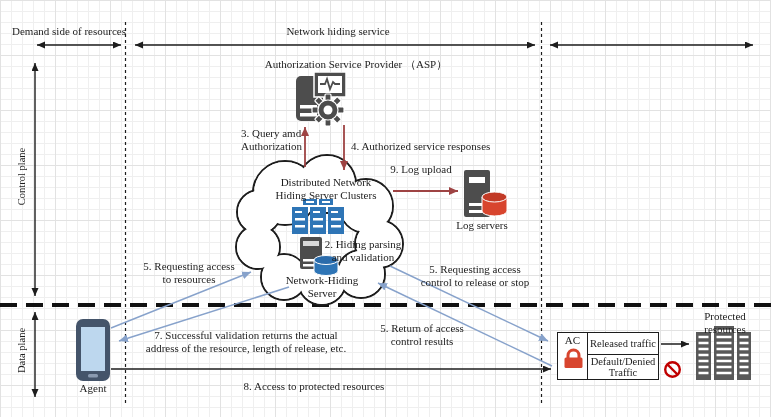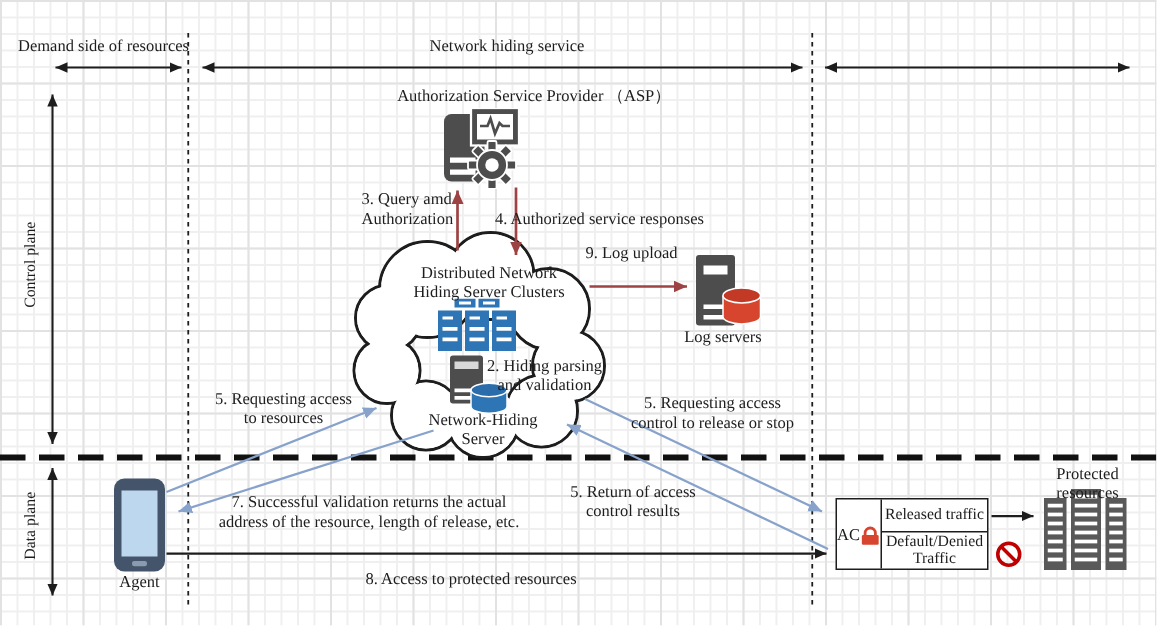--- a/index.html
+++ b/index.html
@@ -27,21 +27,21 @@
     position:absolute;font-size:10.5px;text-align:center;
     transform:rotate(-90deg);transform-origin:center;white-space:nowrap;
   }
   .ac-box{
     position:absolute;left:557px;top:332px;width:102px;height:48px;
     border:1.5px solid #1d1d1d;background:#fff;box-sizing:border-box;
     display:flex;
   }
   .ac-left{
     width:30px;border-right:1.5px solid #1d1d1d;box-sizing:border-box;
-    display:flex;flex-direction:row;align-items:center;
+    display:flex;flex-direction:column;align-items:center;
   }
   .ac-label{font-size:11px;margin-top:1px;}
   .ac-right{flex:1;display:flex;flex-direction:column;}
   .ac-row1{
     height:22px;border-bottom:1.5px solid #1d1d1d;box-sizing:border-box;
     display:flex;align-items:center;justify-content:center;font-size:10.5px;
   }
   .ac-row2{
     flex:1;display:flex;align-items:center;justify-content:center;
     font-size:10.5px;line-height:1.05;text-align:center;white-space:pre-line;
@@ -224,21 +224,21 @@
   <div class="lbl" style="left:69px;top:25px">Demand side of resources</div>
   <div class="lbl" style="left:338px;top:25px">Network hiding service</div>
 
   <div class="vlbl" style="left:-14px;top:171px;width:70px">Control plane</div>
   <div class="vlbl" style="left:-9px;top:345px;width:60px">Data plane</div>
 
   <div class="lbl" style="left:356px;top:58px">Authorization Service Provider （ASP）</div>
 
   <div class="lbl-left" style="left:241px;top:127px">3. Query amd
 Authorization</div>
-  <div class="lbl-left" style="left:330px;top:140px">4. Authorized service responses</div>
+  <div class="lbl-left" style="left:351px;top:140px">4. Authorized service responses</div>
 
   <div class="lbl" style="left:326px;top:176px">Distributed Network
 Hiding Server Clusters</div>
   <div class="lbl" style="left:363px;top:238px">2. Hiding parsing
 and validation</div>
   <div class="lbl" style="left:322px;top:274px">Network-Hiding
 Server</div>
 
   <div class="lbl" style="left:421px;top:163px">9. Log upload</div>
   <div class="lbl" style="left:482px;top:219px">Log servers</div>

